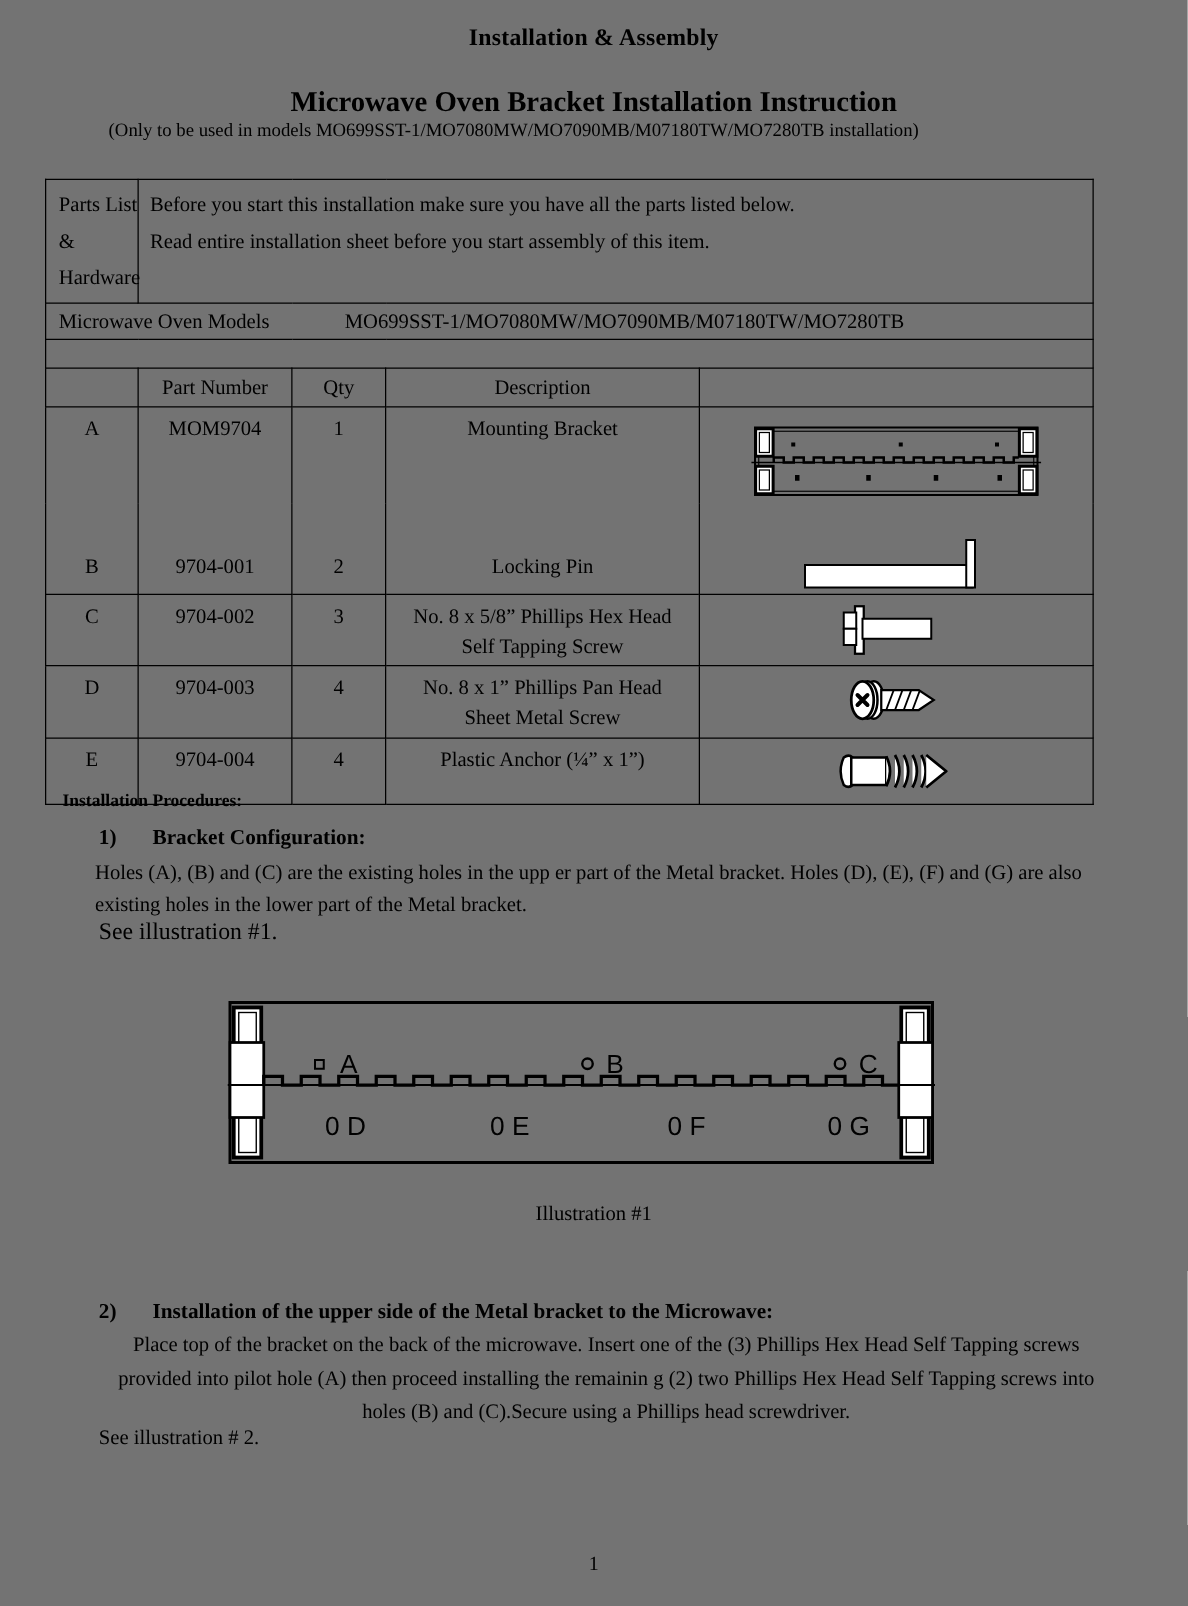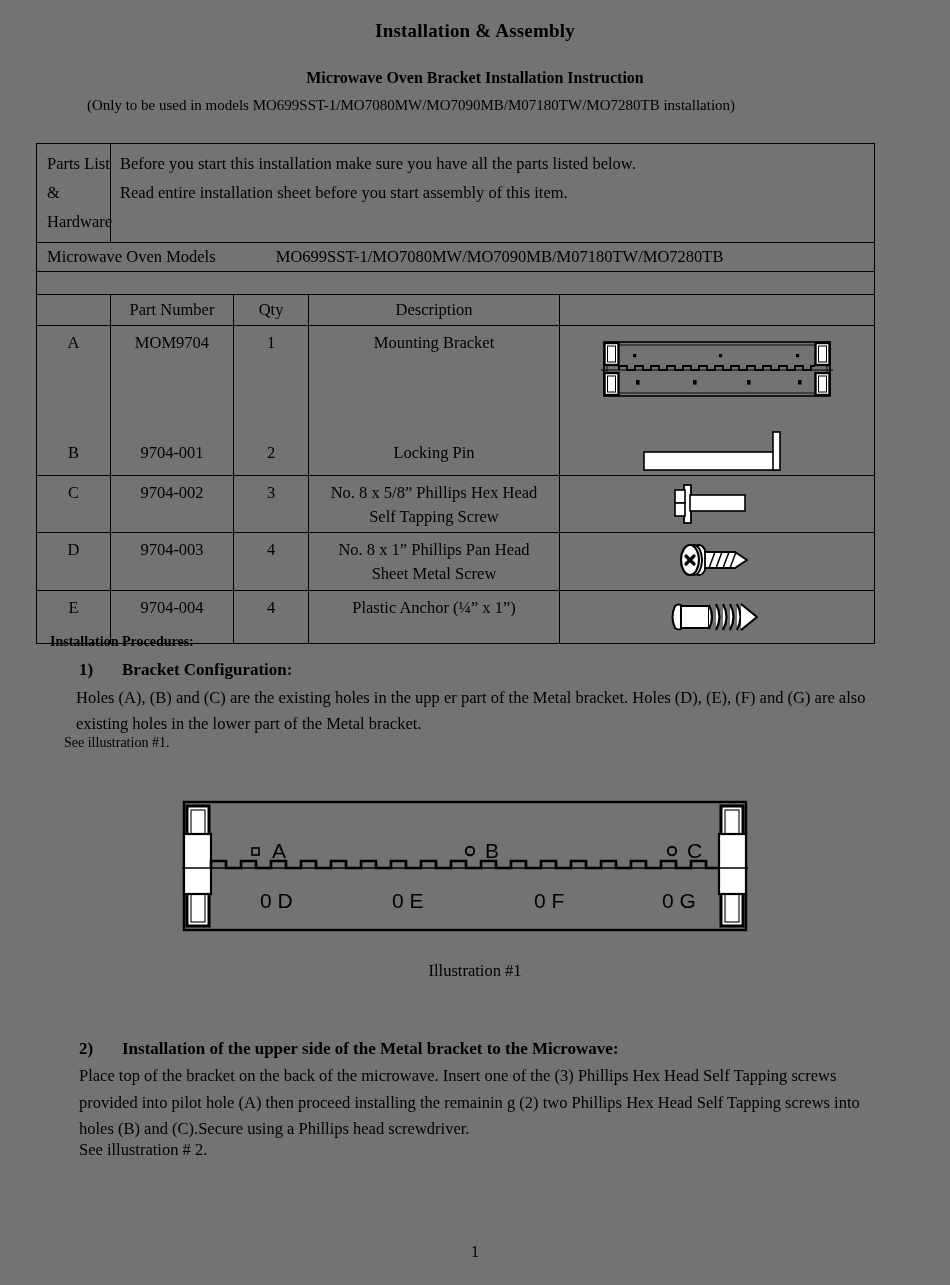--- a/index.html
+++ b/index.html
@@ -33,21 +33,21 @@
     font-size: 19px;
     font-weight: bold;
     letter-spacing: .2px;
   }
   .sub-title {
     position: absolute;
     top: 69px;
     left: 0;
     width: 950px;
     text-align: center;
-    font-size: 16px;
+    font-size: 23px;
     font-weight: bold;
   }
   .models-line {
     position: absolute;
     top: 97px;
     left: 0;
     width: 822px;
     text-align: center;
     font-size: 15px;
   }
@@ -125,23 +125,23 @@
   .step1-body {
     position: absolute;
     left: 76px;
     top: 685px;
     width: 832px;
     font-size: 16.5px;
     line-height: 1.6;
   }
   .step1-see {
     position: absolute;
-    left: 64px;
+    left: 79px;
     top: 735px;
-    font-size: 14px;
+    font-size: 19px;
   }
 
   
   .illus1-wrap {
     position: absolute;
     left: 182px;
     top: 798px;
     width: 566px;
     height: 136px;
   }
@@ -163,20 +163,21 @@
     font-weight: bold;
   }
   .step2-num { display: inline-block; width: 43px; }
   .step2-body {
     position: absolute;
     left: 79px;
     top: 1063px;
     width: 812px;
     font-size: 16.5px;
     line-height: 1.62;
+    text-align: center;
   }
   .step2-see {
     position: absolute;
     left: 79px;
     top: 1140px;
     font-size: 16.5px;
     font-family: Liberation Serif, serif;
   }
 
   

